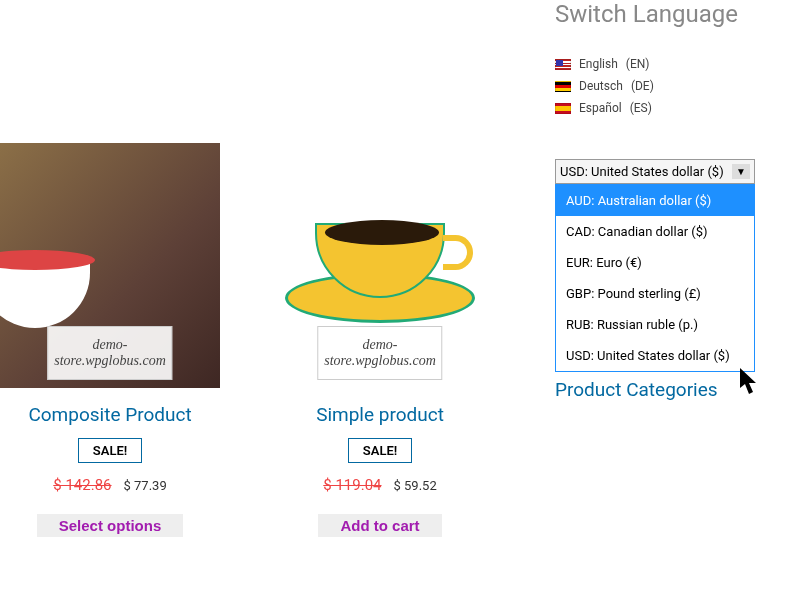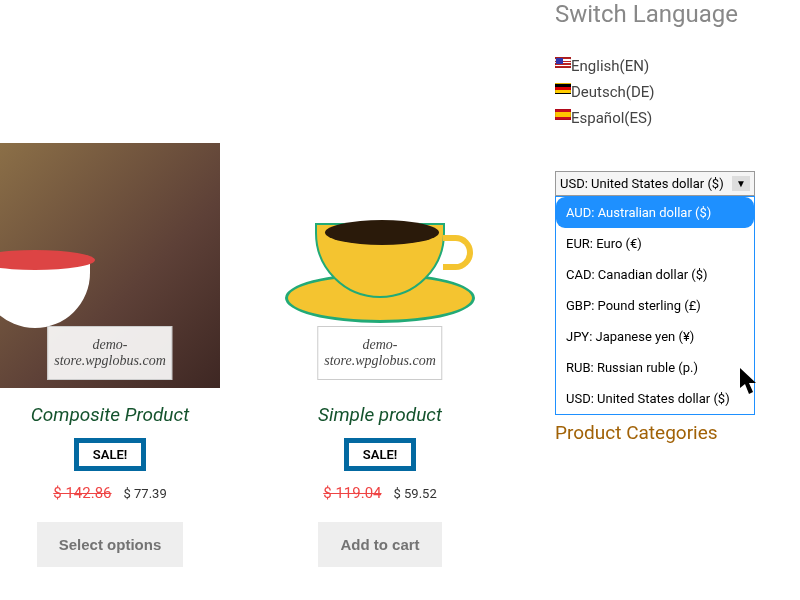--- a/index.html
+++ b/index.html
@@ -2,43 +2,43 @@
 <html><head>
 <meta charset="utf-8">
 <style>
 * { box-sizing: border-box; margin: 0; padding: 0; }
 body { font-family: -apple-system, BlinkMacSystemFont, "Segoe UI", Roboto, sans-serif; background: #fff; width: 800px; height: 600px; overflow: hidden; position: relative; }
 .container { display: flex; }
 .products { display: flex; gap: 50px; padding: 0 0 0 0; }
 .product { text-align: center; width: 220px; }
 .product-img { width: 220px; height: 245px; background: #f5f5f5; margin-bottom: 15px; position: relative; }
 .watermark { position: absolute; bottom: 8px; left: 50%; transform: translateX(-50%); background: rgba(255,255,255,0.9); padding: 10px 6px; font-style: italic; font-family: cursive; font-size: 14px; color: #444; border: 1px solid #ccc; }
-.product-title { font-size: 19px; color: #14532d; margin-bottom: 12px; font-weight: 400; font-style: italic; }
-.sale-badge { display: inline-block; border: 5px solid #0369a1; padding: 4px 14px; font-size: 13px; font-weight: 600; margin-bottom: 12px; }
+.product-title { font-size: 19px; color: #0369a1; margin-bottom: 12px; font-weight: 400; }
+.sale-badge { display: inline-block; border: 1px solid #0369a1; padding: 4px 14px; font-size: 13px; font-weight: 600; margin-bottom: 12px; }
 .prices { margin-bottom: 20px; }
 .old-price { color: #ef4444; text-decoration: line-through; font-size: 15px; margin-right: 8px; }
 .new-price { color: #333; font-size: 13px; text-align: right; }
-.action-btn { background: #eee; border: none; padding: 14px 22px; font-size: 15px; color: #737373; font-weight: 600; cursor: pointer; }
+.action-btn { background: #eee; border: none; padding: 3px 22px; font-size: 15px; color: #a21caf; font-weight: 600; cursor: pointer; }
 .sidebar { position: absolute; right: 25px; top: 0; width: 220px; }
 .sidebar-title { font-size: 24px; color: #888; font-weight: 400; margin-bottom: 25px; }
 .lang-list { list-style: none; margin-bottom: 40px; }
-.lang-item { display: flex; padding: 4px 0; cursor: pointer; color: #444; font-size: 15px; }
+.lang-item { display: flex; align-items: center; gap: 8px; padding: 4px 0; cursor: pointer; color: #444; font-size: 12px; }
 .flag { width: 16px; height: 11px; display: inline-block; border: 1px solid rgba(0,0,0,0.1); }
 .flag-us { background: linear-gradient(to bottom, #b22 0%, #b22 15%, #fff 15%, #fff 30%, #b22 30%, #b22 45%, #fff 45%, #fff 60%, #b22 60%, #b22 75%, #fff 75%, #fff 90%, #b22 90%); position: relative; }
 .flag-us::before { content:""; position:absolute; top:0; left:0; width:7px; height:6px; background:#33a; }
 .flag-de { background: linear-gradient(to bottom, #000 33%, #d00 33%, #d00 66%, #fc0 66%); }
 .flag-fr { background: linear-gradient(to right, #002395 33%, #fff 33%, #fff 66%, #ed2939 66%); }
 .flag-es { background: linear-gradient(to bottom, #c60b1e 25%, #ffc400 25%, #ffc400 75%, #c60b1e 75%); }
 .flag-ru { background: linear-gradient(to bottom, #fff 33%, #0039a6 33%, #0039a6 66%, #d52b1e 66%); }
 .currency-select { width: 200px; border: 1px solid #999; font-size: 13px; padding: 4px; background: #f5f5f5; cursor: pointer; display: flex; justify-content: space-between; align-items: center; }
 .dropdown-arrow { font-size: 10px; background: #ddd; padding: 2px 4px; }
 .dropdown-list { width: 200px; border: 1px solid #1e90ff; background: #fff; }
-.dropdown-item { padding: 8px 10px; font-size: 13px; cursor: pointer; border-radius: 9px; }
+.dropdown-item { padding: 8px 10px; font-size: 13px; cursor: pointer; }
 .dropdown-item.highlighted { background: #1e90ff; color: #fff; }
-.categories-title { font-size: 19px; color: #a16207; font-weight: 400; margin-top: 6px; }
+.categories-title { font-size: 19px; color: #0369a1; font-weight: 400; margin-top: 6px; }
 .cursor { position: absolute; right: 38px; top: 368px; font-size: 24px; pointer-events: none; }
 
 .img1 { background: linear-gradient(135deg, #8b6f47 0%, #5d4037 60%, #3e2723 100%); }
 .cup1 { position:absolute; left:-20px; bottom:60px; width:110px; height:70px; background:#fff; border-radius:0 0 55px 55px; }
 .cup1::before { content:""; position:absolute; top:-8px; left:-5px; width:120px; height:20px; background:#d44; border-radius:50%; }
 .img2 { background:#fff; }
 .saucer { position:absolute; bottom:65px; left:50%; transform:translateX(-50%); width:190px; height:50px; background:#f4c430; border-radius:50%; border:3px solid #2a7; }
 .cup2 { position:absolute; bottom:90px; left:50%; transform:translateX(-50%); width:130px; height:75px; background:#f4c430; border-radius:0 0 65px 65px; border:2px solid #2a7; }
 .coffee { position:absolute; top:-5px; left:8px; width:114px; height:25px; background:#2a1a0a; border-radius:50%; }
 .handle { position:absolute; right:-30px; top:10px; width:30px; height:35px; border:6px solid #f4c430; border-left:none; border-radius:0 20px 20px 0; }
@@ -102,24 +102,23 @@
     </ul>
 
 
     <div class="currency-select">
       <span>USD: United States dollar ($)</span>
       <span class="dropdown-arrow">▼</span>
     </div>
 
     <div class="dropdown-list">
       <div class="dropdown-item highlighted">AUD: Australian dollar ($)</div>
+      <div class="dropdown-item">CAD: Canadian dollar ($)</div>
       <div class="dropdown-item">EUR: Euro (€)</div>
-      <div class="dropdown-item">CAD: Canadian dollar ($)</div>
       <div class="dropdown-item">GBP: Pound sterling (£)</div>
-      <div class="dropdown-item">JPY: Japanese yen (¥)</div>
       <div class="dropdown-item">RUB: Russian ruble (р.)</div>
       <div class="dropdown-item">USD: United States dollar ($)</div>
     </div>
 
     <h3 class="categories-title">Product Categories</h3>
   </div>
 </div>
 
 <div class="cursor">
   <svg width="22" height="28" viewBox="0 0 22 28">

